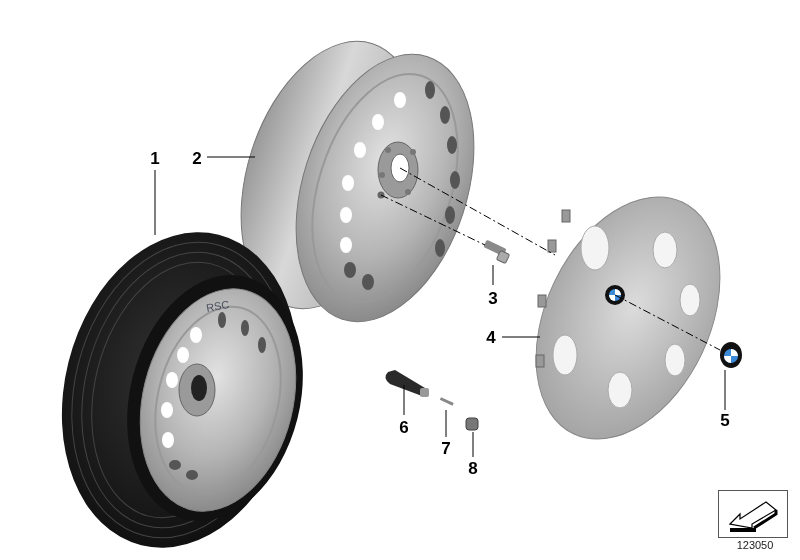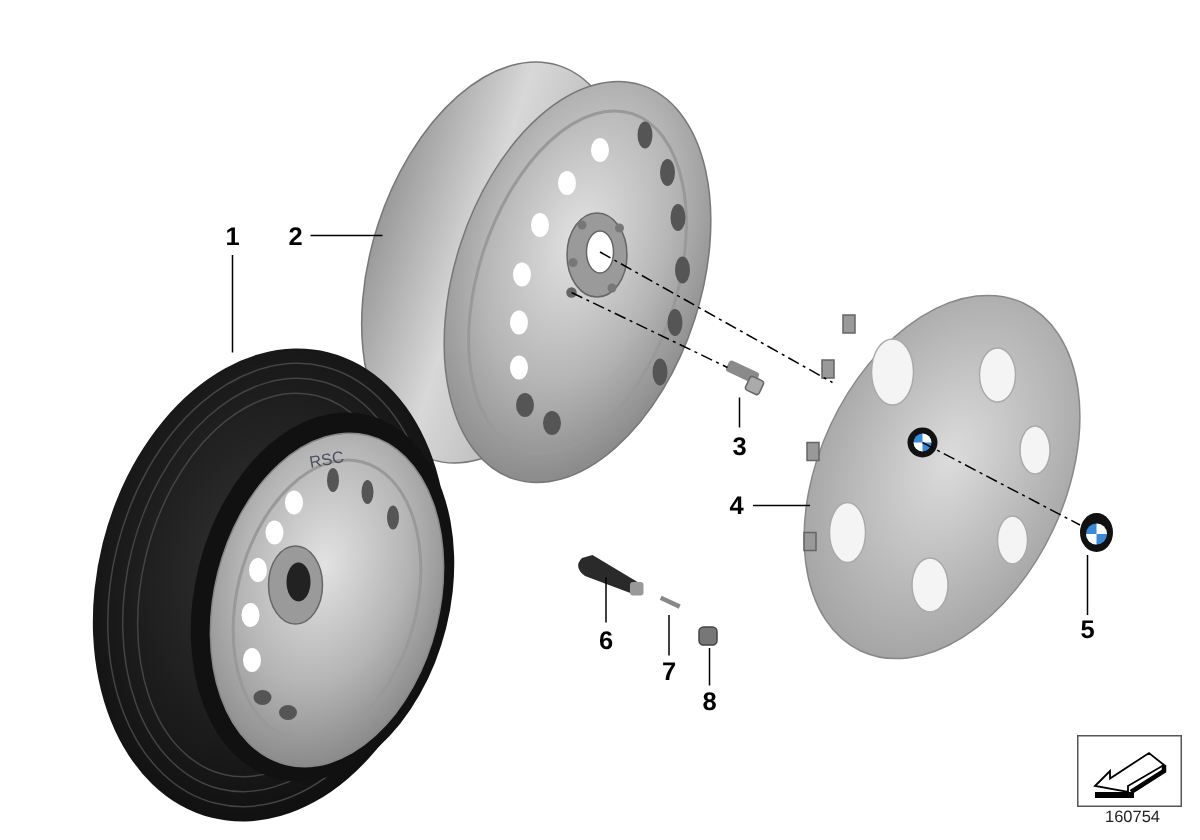--- a/index.html
+++ b/index.html
@@ -169,13 +169,13 @@
 <div class="callout" style="left:404px;top:427px;">6</div>
 <div class="callout" style="left:446px;top:448px;">7</div>
 <div class="callout" style="left:473px;top:468px;">8</div>
 
 <div class="nav-box"></div>
 <svg style="position:absolute;left:718px;top:490px;width:70px;height:48px;pointer-events:none;" viewBox="0 0 70 48">
   <path d="M12 34 L22 24 L22 29 L48 12 L58 20 L34 34 L34 38 Z" fill="#fff" stroke="#000" stroke-width="1.2"></path>
   <rect x="12" y="38" width="26" height="4" fill="#000"></rect>
   <path d="M58 20 L58 24 L36 38" stroke="#000" stroke-width="3" fill="none"></path>
 </svg>
-<div class="drawing-no">160754</div>
+<div class="drawing-no">123050</div>
 
 </body></html>

